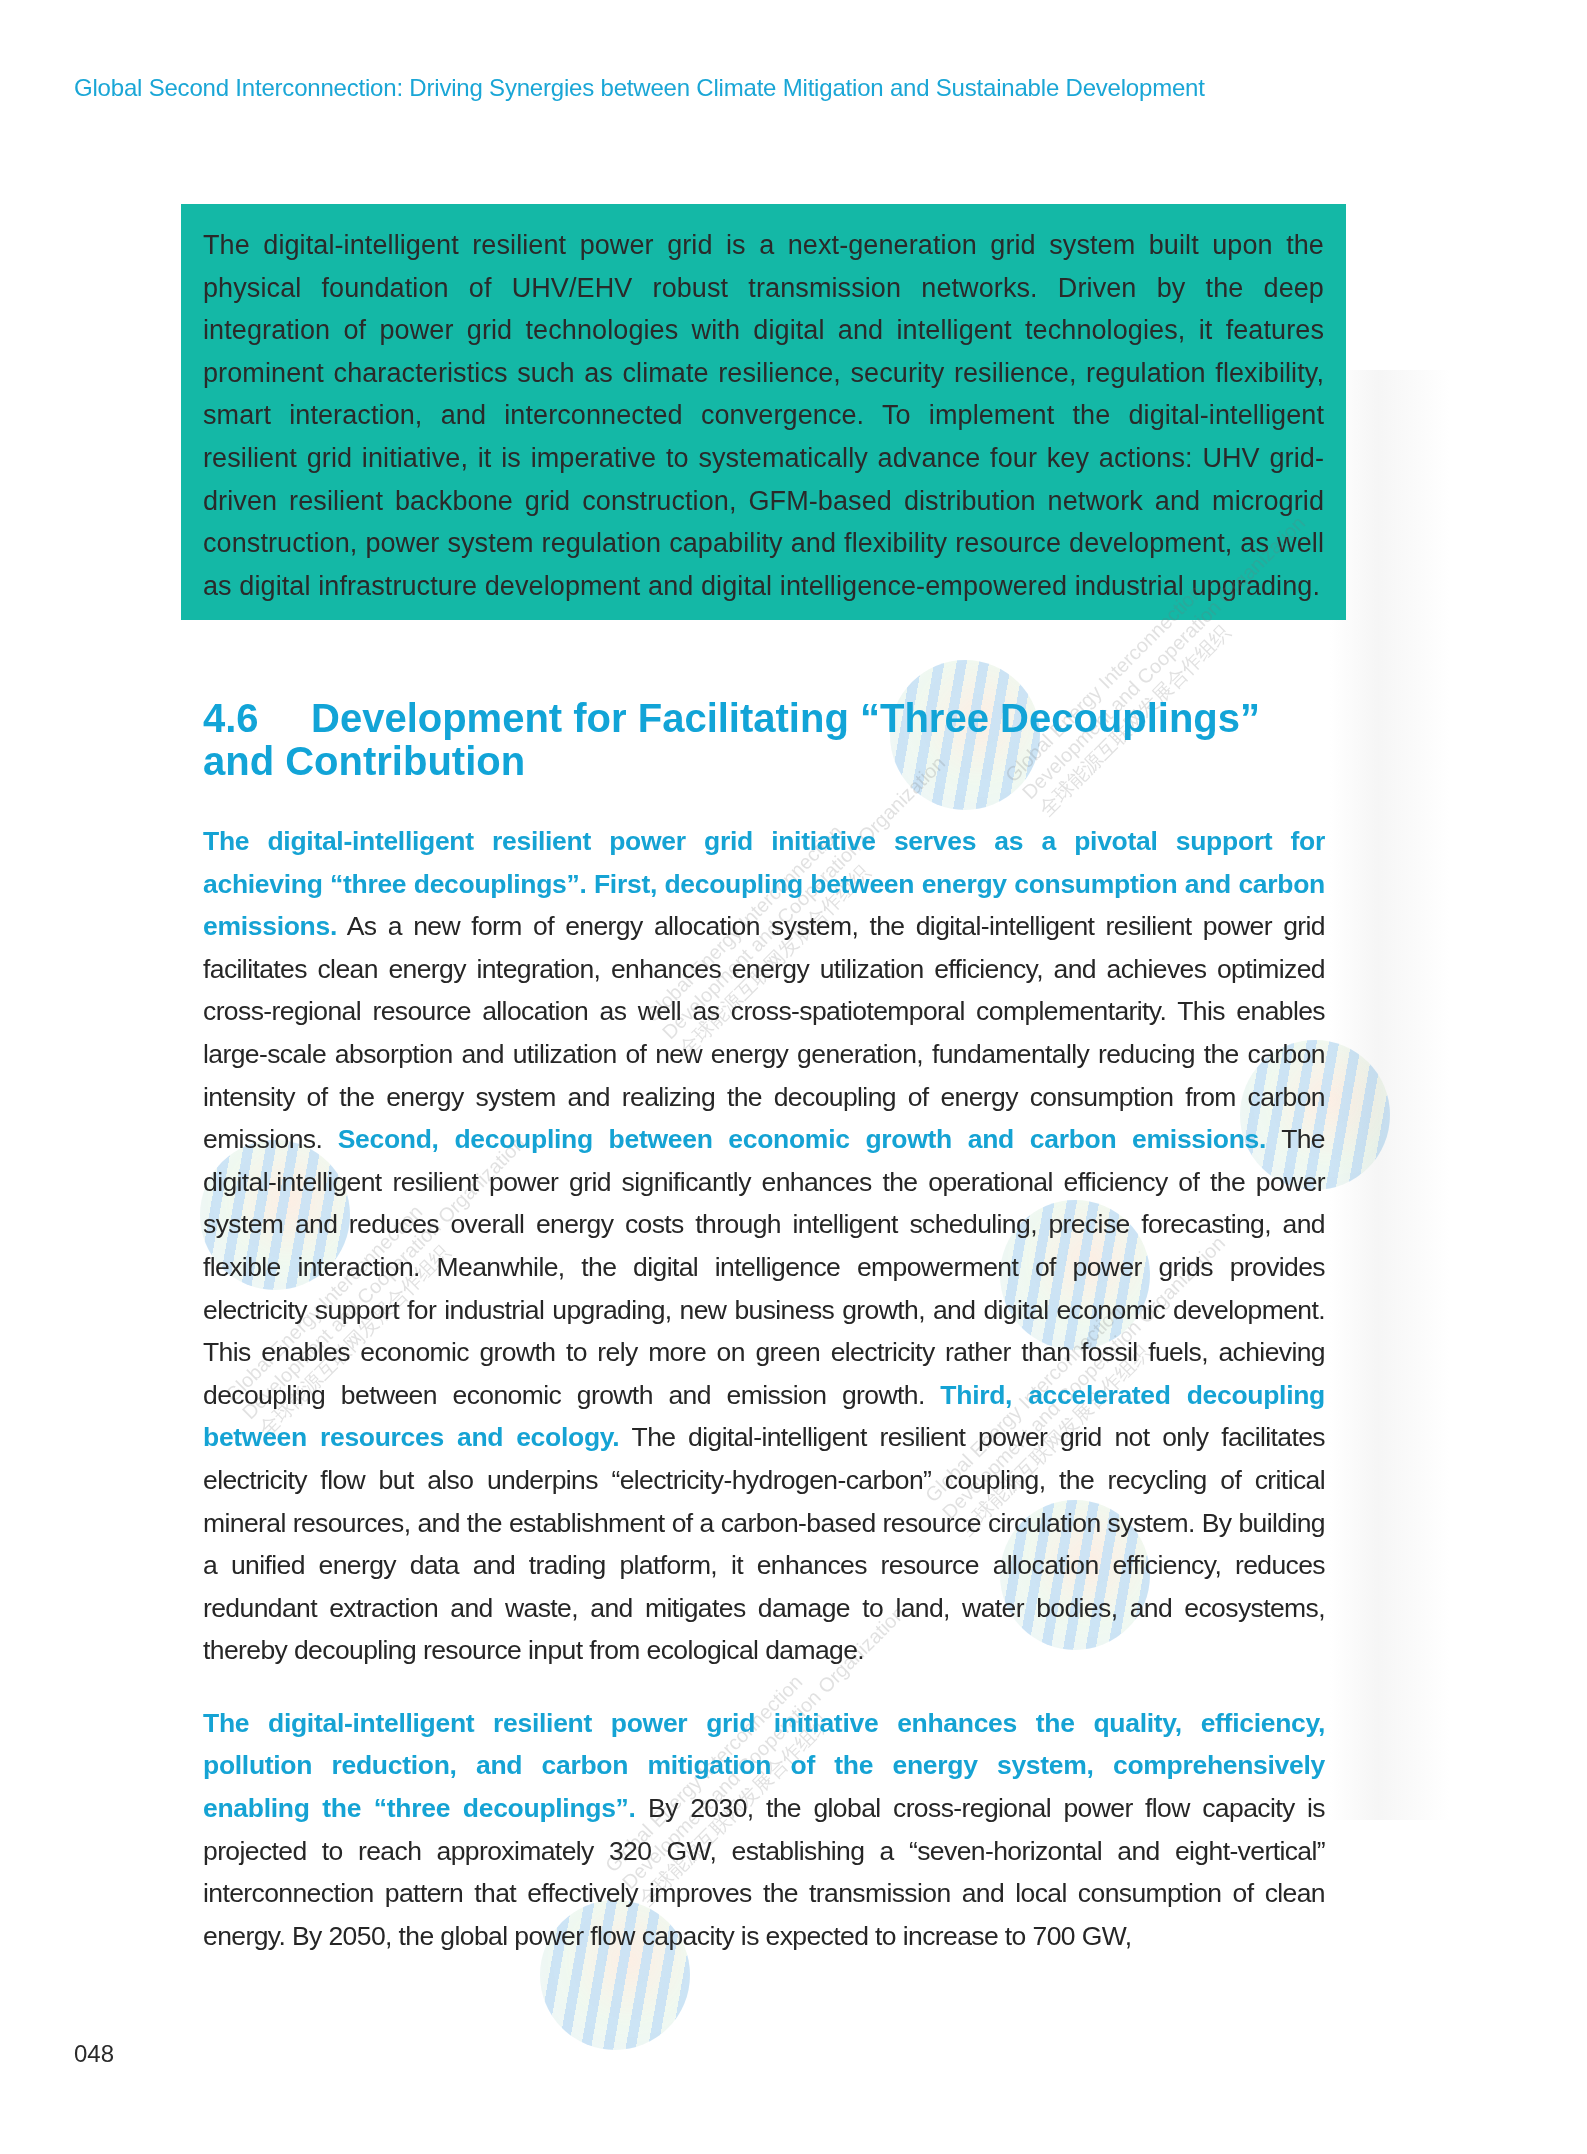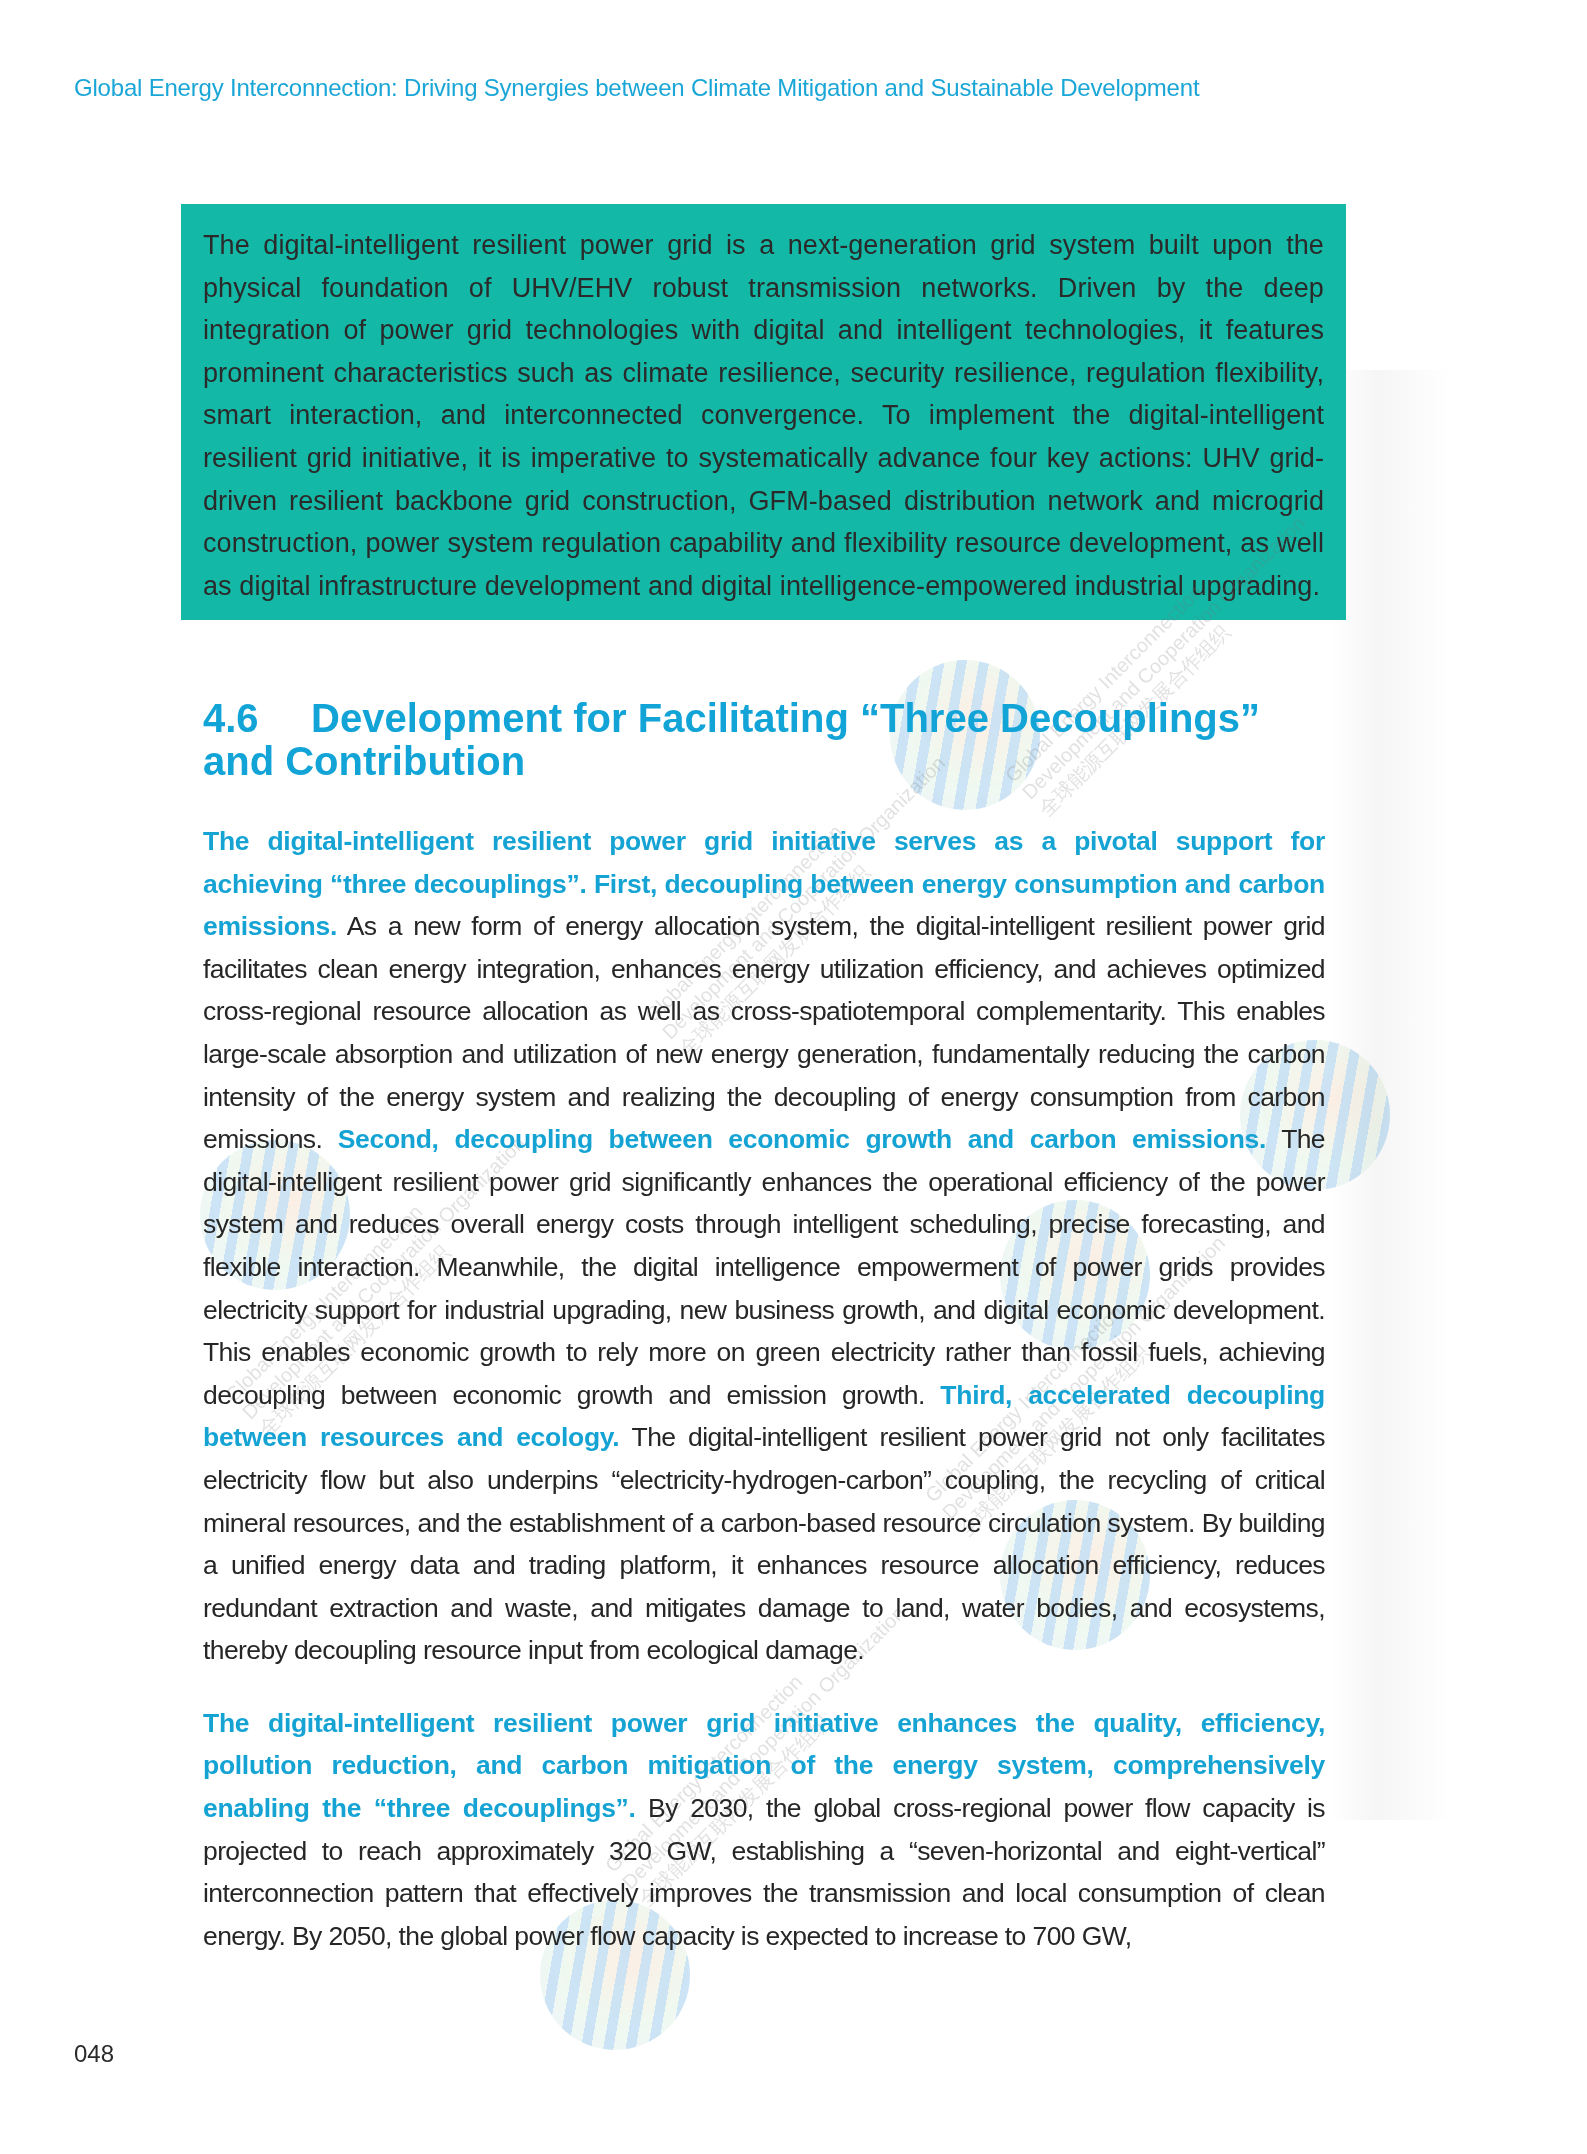--- a/index.html
+++ b/index.html
@@ -52,21 +52,21 @@
   .hl { color: #15a3d4; font-weight: bold; letter-spacing: -0.3px; }
   .page-number {
     position: absolute; left: 74px; top: 2040px; font-size: 24px; color: #2a2a2a;
   }
 </style>
 </head>
 <body>
 
 <div class="wash"></div>
 
-<div class="running-header">Global Energy Interconnection: Driving Synergies between Climate Mitigation and Sustainable Development</div>
+<div class="running-header">Global Second Interconnection: Driving Synergies between Climate Mitigation and Sustainable Development</div>
 
 <div class="summary-box">
   <p>The digital-intelligent resilient power grid is a next-generation grid system built upon the physical foundation of UHV/EHV robust transmission networks. Driven by the deep integration of power grid technologies with digital and intelligent technologies, it features prominent characteristics such as climate resilience, security resilience, regulation flexibility, smart interaction, and interconnected convergence. To implement the digital-intelligent resilient grid initiative, it is imperative to systematically advance four key actions: UHV grid-driven resilient backbone grid construction, GFM-based distribution network and microgrid construction, power system regulation capability and flexibility resource development, as well as digital infrastructure development and digital intelligence-empowered industrial upgrading.</p>
 </div>
 
 <div class="watermark-globe" style="left:890px; top:660px;"></div>
 <div class="watermark-globe" style="left:1240px; top:1040px;"></div>
 <div class="watermark-globe" style="left:200px; top:1140px;"></div>
 <div class="watermark-globe" style="left:1000px; top:1200px;"></div>
 <div class="watermark-globe" style="left:1000px; top:1500px;"></div>

